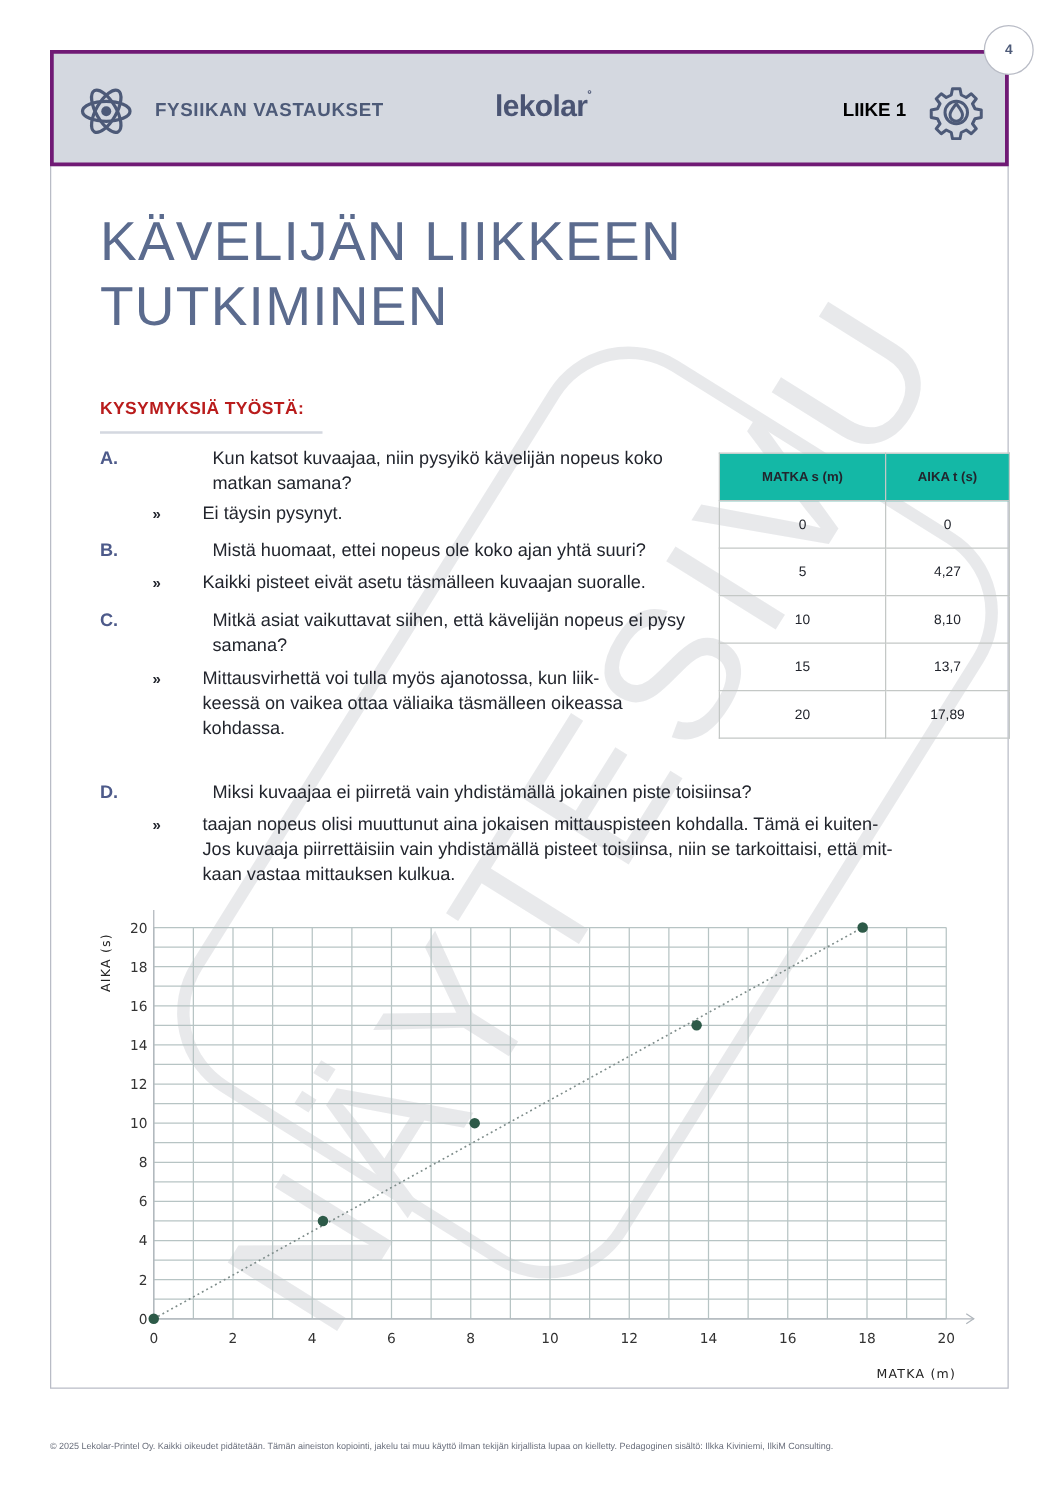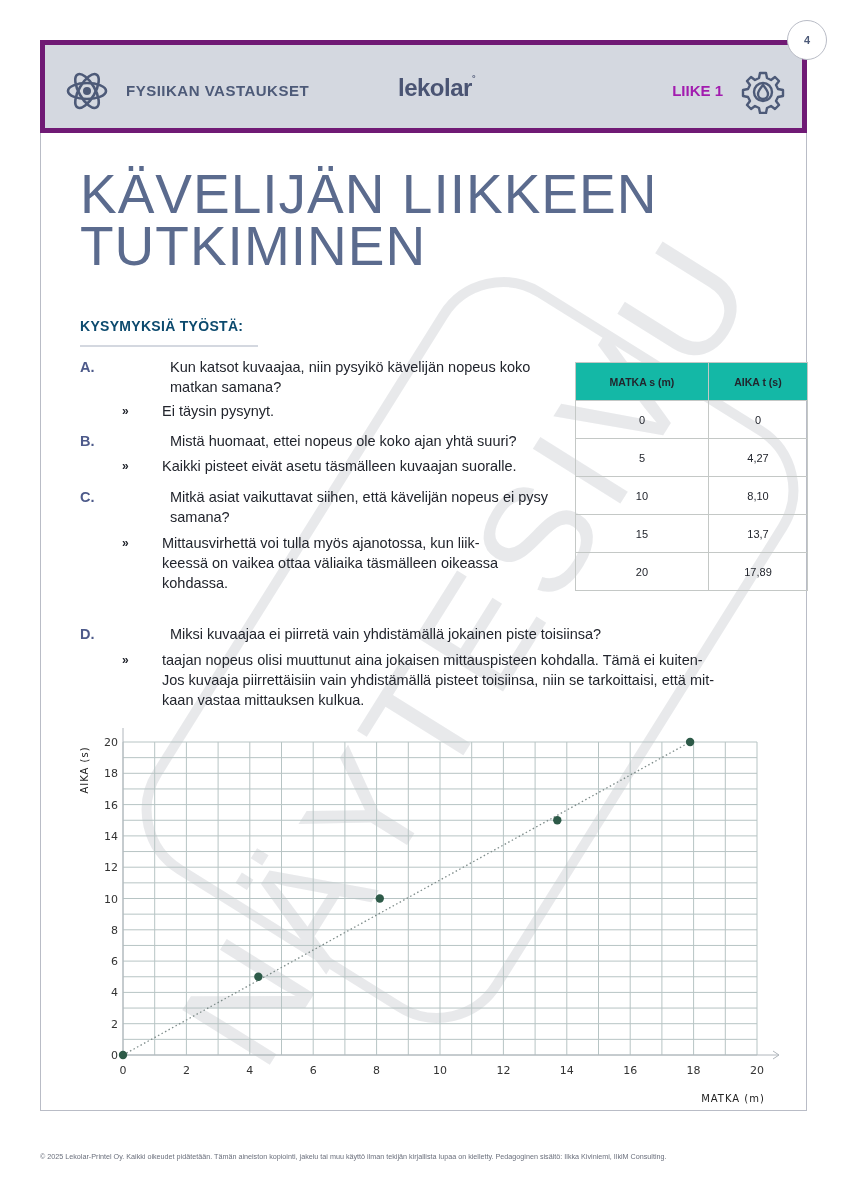--- a/index.html
+++ b/index.html
@@ -1,36 +1,36 @@
 <!DOCTYPE html>
 <html><head>
 <meta charset="utf-8">
 <style>
   html, body { margin:0; padding:0; }
   body { width:848px; height:1200px; background:#ffffff; position:relative; overflow:hidden;
          font-family:"Liberation Sans", sans-serif; color:#2b2f3a; }
   .frame { position:absolute; left:40px; top:40px; width:767px; height:1071px;
            border:1px solid #b9bcc6; box-sizing:border-box; }
   .header { position:absolute; left:40px; top:40px; width:767px; height:93px;
-            background:#d4d8e0; border:5px solid #701a75; box-sizing:border-box; }
+            background:#d4d8e0; border:3px solid #701a75; box-sizing:border-box; }
   .header .atom { position:absolute; left:20px; top:24px; width:44px; height:44px; }
   .header .subject { position:absolute; left:81px; top:37px; font-weight:bold; font-size:15px;
             letter-spacing:0.5px; color:#4d5a78; }
   .header .logo { position:absolute; left:338px; top:29px; font-weight:bold; font-size:24px; color:#4a5473;
             letter-spacing:-0.5px;margin-left:15px; }
   .header .logo sup { font-size:9px; position:relative; top:-6px; }
-  .header .chapter { position:absolute; right:79px; top:37px; font-weight:bold; font-size:15px; color:#a21caf; }
+  .header .chapter { position:absolute; right:79px; top:37px; font-weight:bold; font-size:15px; color:#000000; }
   .header .gear { position:absolute; right:17px; top:25px; width:44px; height:44px; }
   .pagenum { position:absolute; left:787px; top:20px; width:40px; height:40px; border-radius:50%;
              background:#fff; border:1px solid #b9bcc6; box-sizing:border-box; text-align:center;
              line-height:38px; font-size:11px; font-weight:bold; color:#4d5a78; }
-  .title { position:absolute; left:80px; top:168px; font-size:55px; line-height:52px; color:#5b6b8e;
+  .title { position:absolute; left:80px; top:168px; font-size:44px; line-height:52px; color:#5b6b8e;
            letter-spacing:1px; font-weight:normal; }
   .section { position:absolute; left:80px; top:318px; font-weight:bold; font-size:14px;
-             color:#0c4a6e; letter-spacing:0.3px;text-align:center; }
+             color:#b91c1c; letter-spacing:0.3px;text-align:center; }
   .section-rule { position:absolute; left:80px; top:345px; width:178px; height:2px; background:#d4d8e0; }
   .q { position:absolute; font-size:14.5px; line-height:20px; color:#22252d; }
   .q .letter { position:absolute; left:0; top:0; font-weight:bold; color:#4d5a8a; }
   .q .text { position:absolute; left:52px; top:0;margin-left:38px; }
   .ans { position:absolute; font-size:14.5px; line-height:20px; color:#22252d; }
   .ans .bullet { position:absolute; left:0; top:0; font-size:12px; font-weight:bold; }
   .ans .text { position:absolute; left:40px; top:0; }
   table.data { position:absolute; left:575px; top:362px; width:233px; border-collapse:collapse;
                font-size:11px; color:#22252d; }
   table.data th { background:#14b8a6; height:35px; font-weight:bold; font-size:10.5px; border:1px solid #c4c8c6; }

